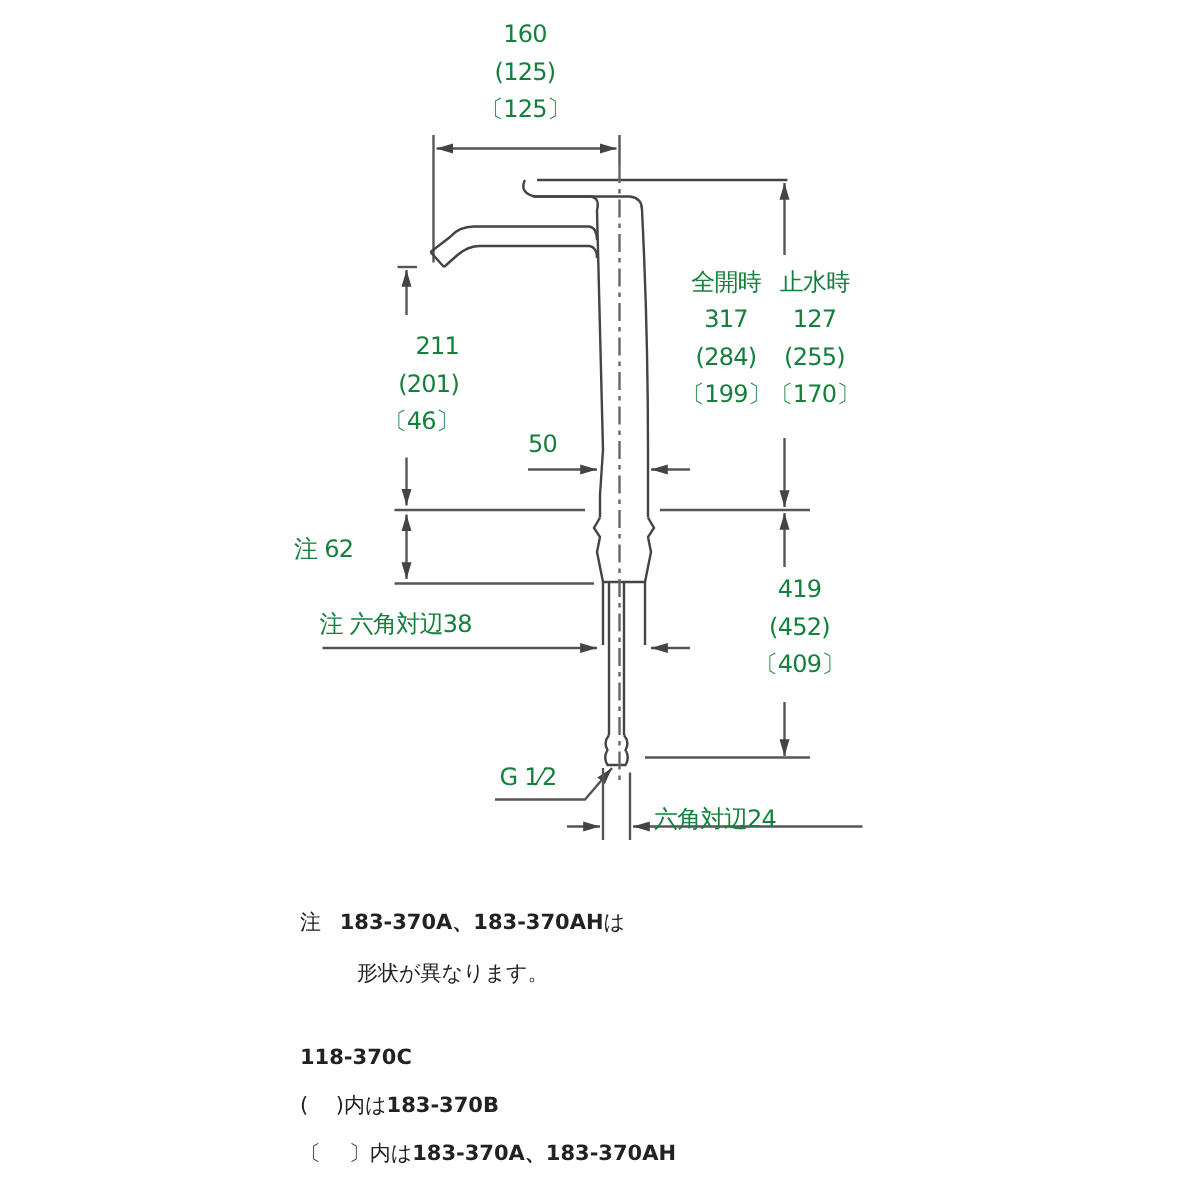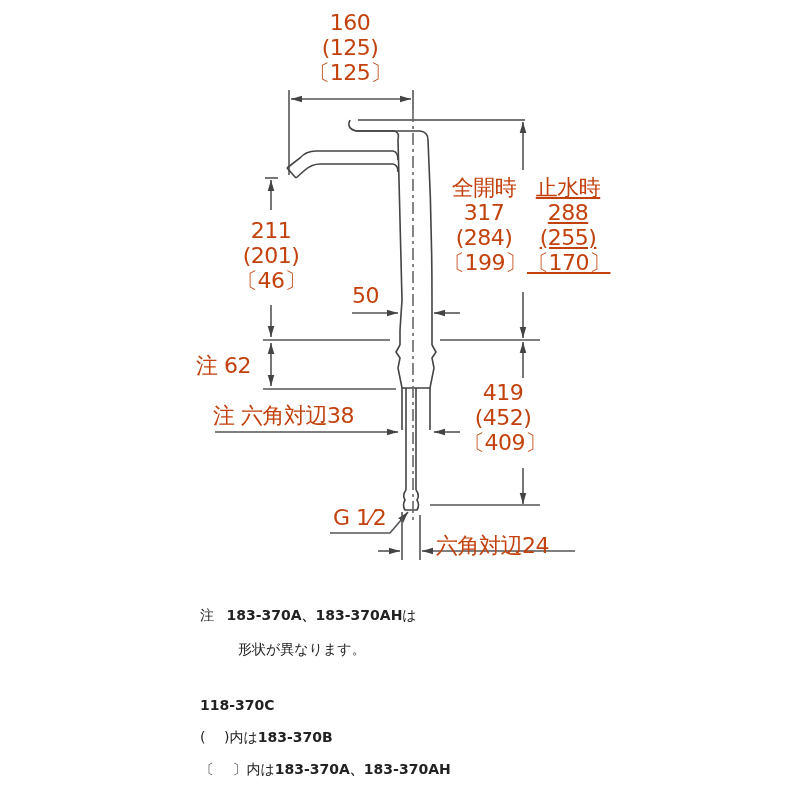--- a/index.html
+++ b/index.html
@@ -1,19 +1,19 @@
 <!DOCTYPE html>
 <html><head>
 <meta charset="utf-8">
 <style>
   html, body { margin: 0; padding: 0; background: #ffffff; }
   body { width: 800px; height: 800px; position: relative; overflow: hidden;
          font-family: "DejaVu Sans", "Liberation Sans", sans-serif; color: #333333; }
   #drawing { position: absolute; left: 0; top: 0; width: 800px; height: 800px; }
-  .dim { position: absolute; font-size: 22px; line-height: 25px; text-align: center; color: #c2410c; letter-spacing: -0.5px; white-space: nowrap; }
+  .dim { position: absolute; font-size: 16px; line-height: 25px; text-align: center; color: #15803d; letter-spacing: -0.5px; white-space: nowrap; }
   .dim span { display: block; }
   .note { position: absolute; font-size: 14px; line-height: 30px; color: #222; white-space: nowrap; }
   .bold { font-weight: bold; }
 </style>
 </head>
 <body>
 
 <svg id="drawing" viewBox="0 0 800 800" xmlns="http://www.w3.org/2000/svg">
   <defs>
     <marker id="arr" viewBox="0 0 10 10" refX="10" refY="5" markerWidth="7" markerHeight="7" orient="auto-start-reverse">
@@ -99,38 +99,38 @@
   <span>〔125〕</span>
 </div>
 
 <div class="dim" style="left:443px; top:175px; width:82px;">
   <span>全開時</span>
   <span>317</span>
   <span>(284)</span>
   <span>〔199〕</span>
 </div>
 
-<div class="dim" style="left:527px; top:175px; width:82px;text-decoration:underline;">
+<div class="dim" style="left:502px; top:175px; width:82px;">
   <span>止水時</span>
-  <span>288</span>
+  <span>127</span>
   <span>(255)</span>
   <span>〔170〕</span>
 </div>
 
-<div class="dim" style="left:236px; top:218px; width:70px;">
+<div class="dim" style="left:236px; top:218px; width:70px;text-align:right;">
   <span>211</span>
   <span>(201)</span>
   <span>〔46〕</span>
 </div>
 
 <div class="dim" style="left:352px; top:283px;">50</div>
 <div class="dim" style="left:196px; top:353px;">注 62</div>
 <div class="dim" style="left:213px; top:403px;">注 六角対辺38</div>
 
-<div class="dim" style="left:463px; top:380px; width:80px;">
+<div class="dim" style="left:493px; top:380px; width:80px;">
   <span>419</span>
   <span>(452)</span>
   <span>〔409〕</span>
 </div>
 
 <div class="dim" style="left:333px; top:505px;">
   <span style="display:inline">G</span>
   <span style="display:inline">1⁄2</span>
 </div>
 

